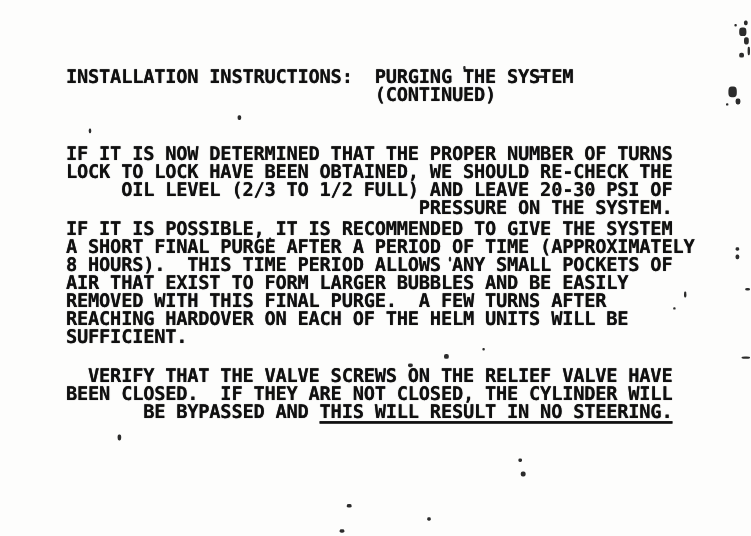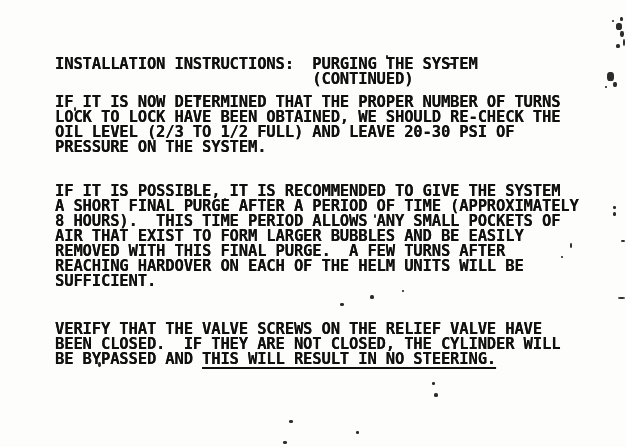--- a/index.html
+++ b/index.html
@@ -20,23 +20,23 @@
   .typed {
     position: absolute;
     left: 55px;
     white-space: pre;
     font-size: 15.6px;
     line-height: 15px;
     letter-spacing: -0.2px;
     text-shadow: 0 0 0.6px rgba(10,10,10,0.85);
   }
   .header      { top: 57px; }
-  .paragraph-1 { top: 95px; }
+  .paragraph-1 { top: 121px; text-align: right; }
   .paragraph-2 { top: 184px; }
-  .paragraph-3 { top: 322px; }
+  .paragraph-3 { top: 306px; text-align: right; }
   .warning-underline {
     text-decoration: underline;
     text-decoration-thickness: 2px;
     text-underline-offset: 3px;
     margin-top: 20px;
   }
   .speck {
     position: absolute;
     background: #151515;
     border-radius: 40%;

